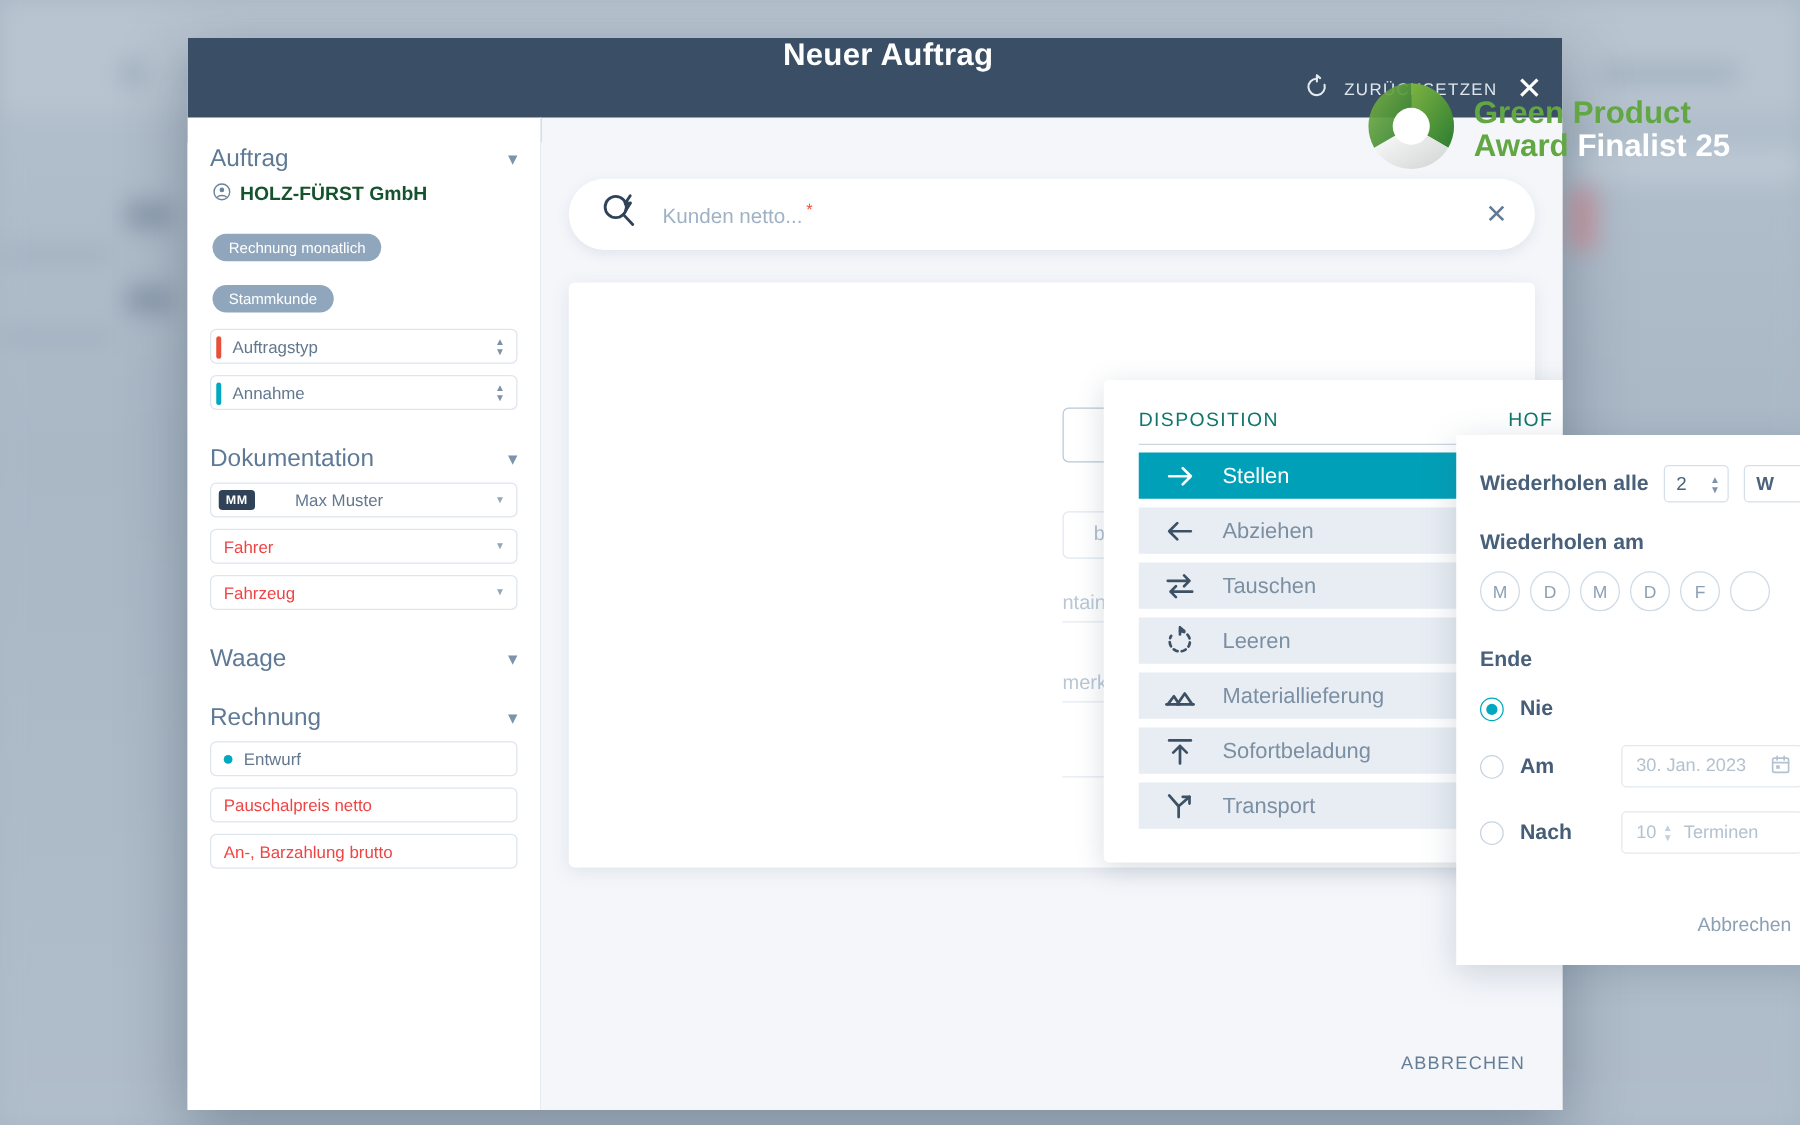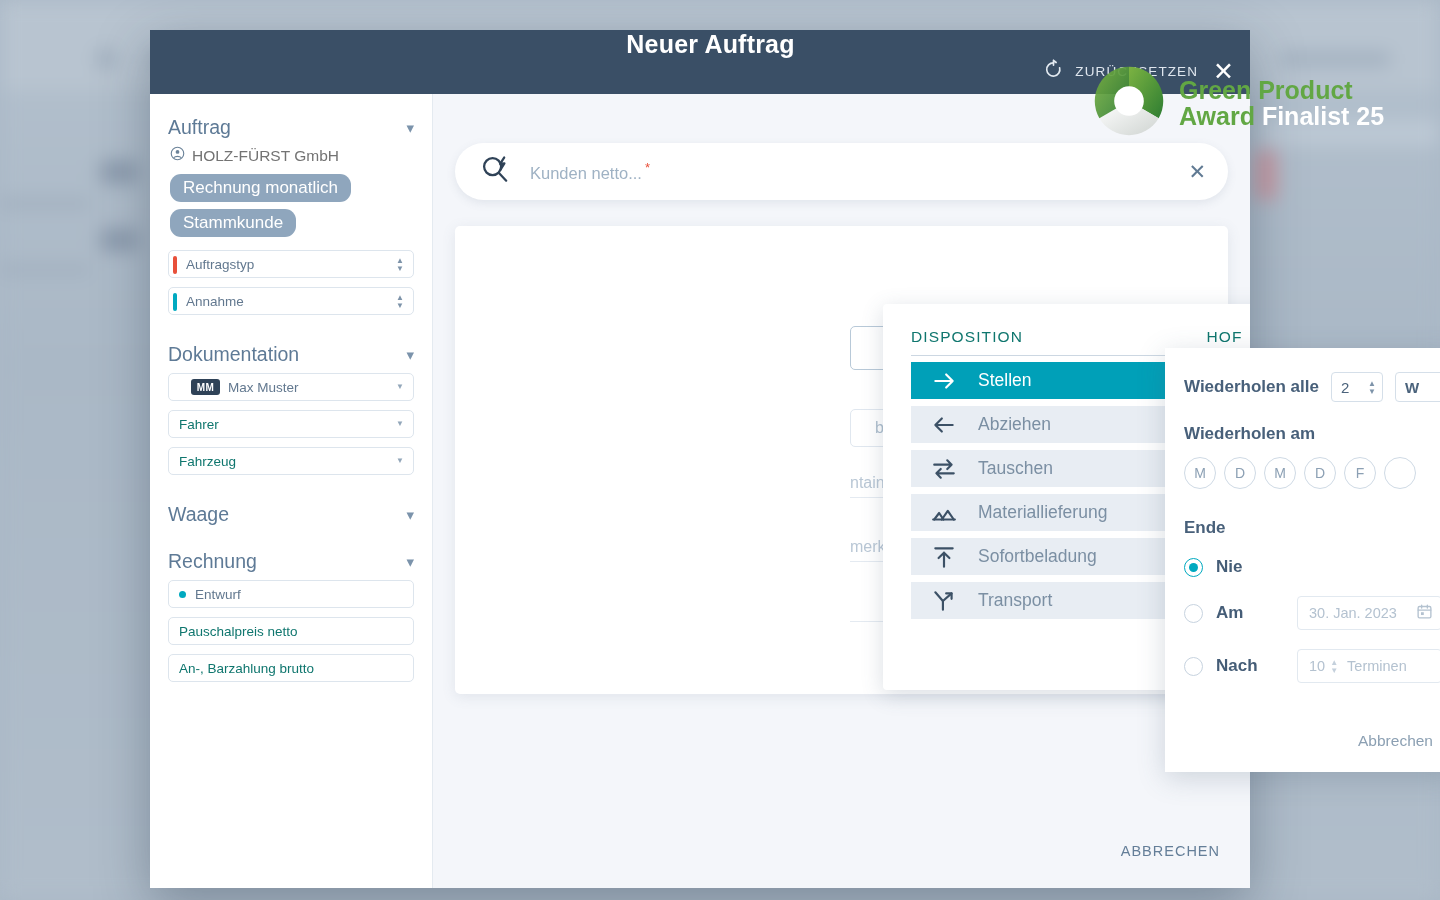--- a/index.html
+++ b/index.html
@@ -75,37 +75,37 @@
   }
   .sec-lbl { font-size: 19.5px; color: #5e7a96; }
   .chev {
     color: #7b93ab; font-size: 15px; line-height: 1;
   }
   #customer-row {
     display: flex; align-items: center; gap: 7px;
     margin: 6px 0 9px 2px;
   }
   #customer-name {
-    font-size: 15.5px; color: #737373; font-weight: normal; text-align: right;
+    font-size: 15.5px; color: #14532d; font-weight: bold; text-align: right;
   }
   .tag {
     display: inline-block;
     background: #8fa6bd; color: #ffffff;
-    font-size: 17px; border-radius: 11px;
-    padding: 4px 13px; margin: 0 0 7px 2px;
+    font-size: 12px; border-radius: 11px;
+    padding: 4px 13px; margin: 12px 0 7px 2px;
   }
   .field {
     position: relative;
     height: 28px; border: 1px solid #dde5ed; border-radius: 5px;
     display: flex; align-items: center;
     margin-bottom: 9px; background: #fff;
     padding-left: 10px;
   }
   .field .fv { font-size: 13.5px; color: #62788f; }
-  .field .fph { font-size: 13.5px; color: #0f766e; }
+  .field .fph { font-size: 13.5px; color: #ef4444; }
   .accent {
     position: absolute; left: 4px; top: 5px;
     width: 4px; height: 18px; border-radius: 2px;
   }
   .field.has-accent { padding-left: 17px; }
   .spinner {
     margin-left: auto; margin-right: 9px;
     display: flex; flex-direction: column; gap: 1px;
     color: #7d93a9; font-size: 8px; line-height: 7px;
   }
@@ -360,21 +360,21 @@
           <span>▼</span>
         </span>
     </div>
 
     <div class="sec-gap"></div>
     <div class="section-row">
       <span class="sec-lbl">Dokumentation</span>
       <span class="chev">▾</span>
     </div>
 
-    <div class="field" style="padding-left:22px;">
+    <div class="field" style="padding-left:6px;gap:24px;">
       <span class="avatar-badge">MM</span>
       <span class="fv">Max Muster</span>
       <span class="caret">▼</span>
     </div>
     <div class="field">
       <span class="fph">Fahrer</span>
       <span class="caret">▼</span>
     </div>
     <div class="field">
       <span class="fph">Fahrzeug</span>
@@ -474,20 +474,29 @@
 
         <div class="dd-item">
           <span class="dd-ico">
             <svg width="28" height="26" viewBox="0 0 24 24" fill="none" stroke="#3c5166" stroke-width="2" stroke-linecap="round" stroke-linejoin="round">
                 <path d="M3 8h16M15 4l4 4-4 4M21 16H5M9 12l-4 4 4 4"></path>
               </svg>
           </span>
           <span class="lbl">Tauschen</span>
         </div>
 
+        <div class="dd-item">
+          <span class="dd-ico">
+            <svg width="28" height="26" viewBox="0 0 24 24" fill="none" stroke="#3c5166" stroke-width="2" stroke-linecap="round">
+                <path d="M12 4.5A7.5 7.5 0 1 1 5.5 8" stroke-dasharray="3.2 3"></path>
+                <path d="M12 1.8V7M12 1.8l3.2 2.6"></path>
+              </svg>
+          </span>
+          <span class="lbl">Leeren</span>
+        </div>
 
         <div class="dd-item">
           <span class="dd-ico">
             <svg width="28" height="26" viewBox="0 0 24 24" fill="none" stroke="#3c5166" stroke-width="2" stroke-linejoin="round" stroke-linecap="round">
                 <path d="M2 18h20"></path>
                 <path d="M3 18l4.5-6 4 6"></path>
                 <path d="M10 18l5.5-8 5.5 8"></path>
               </svg>
           </span>
           <span class="lbl">Materiallieferung</span>

